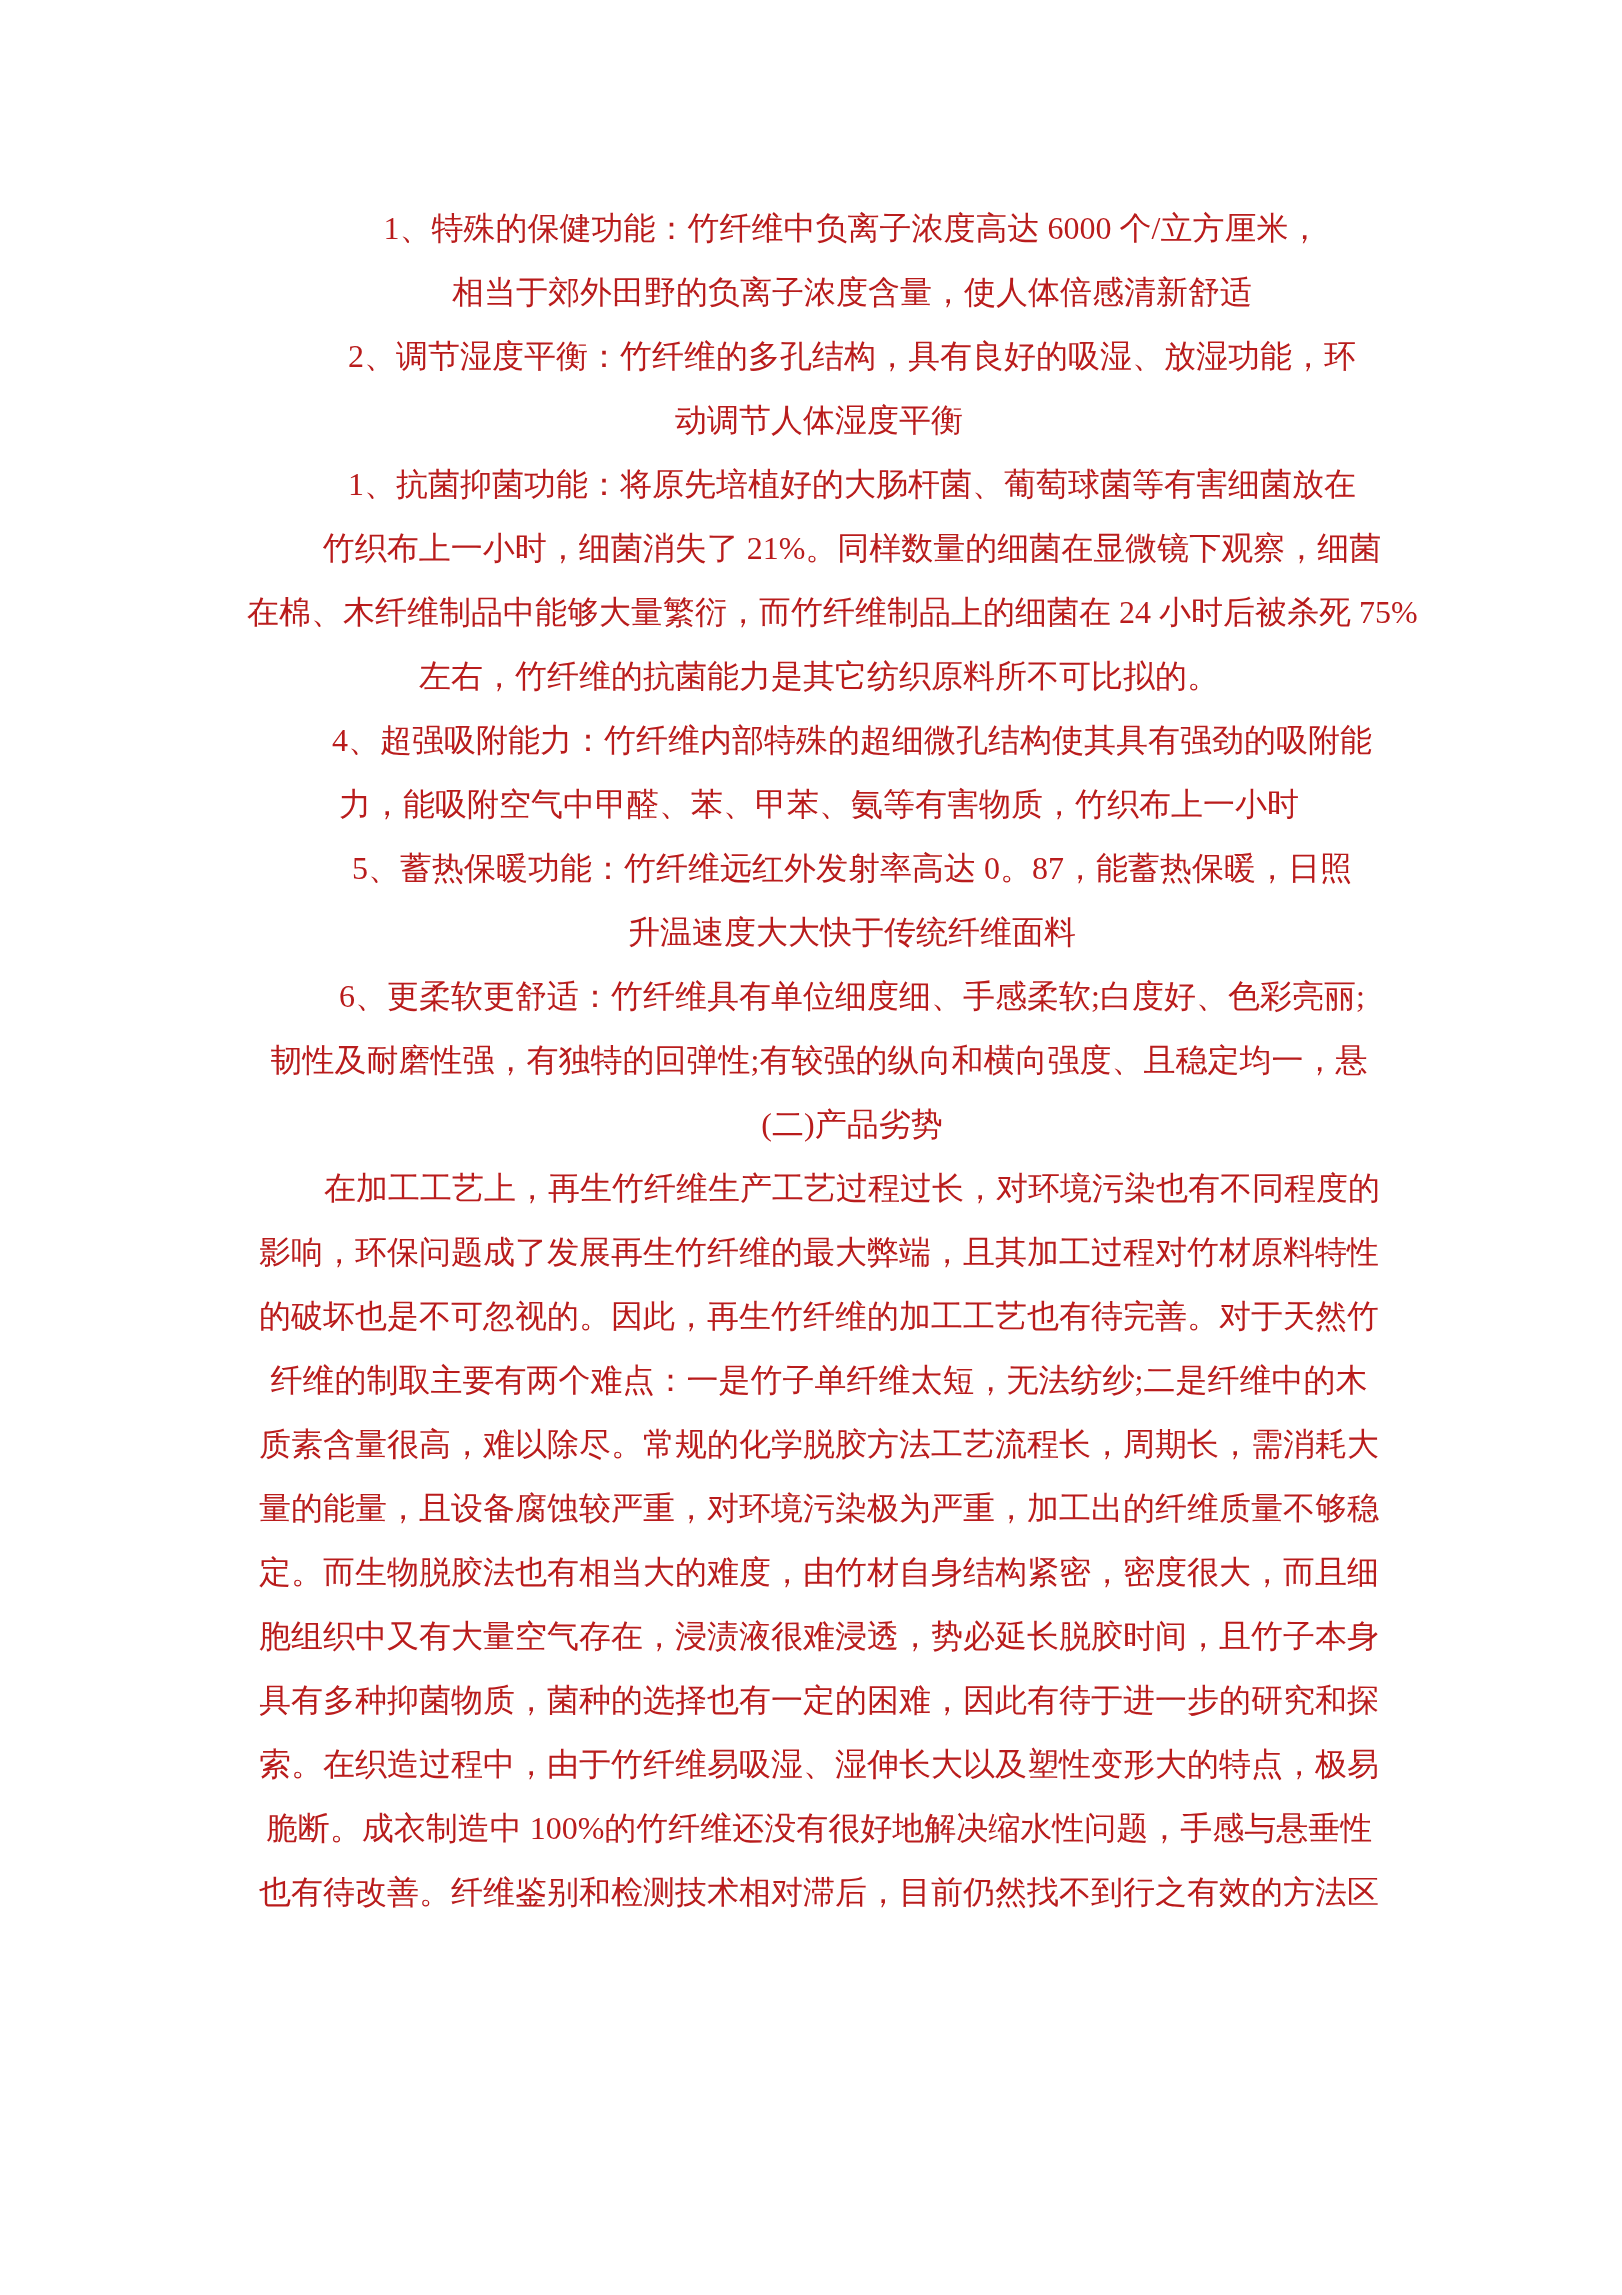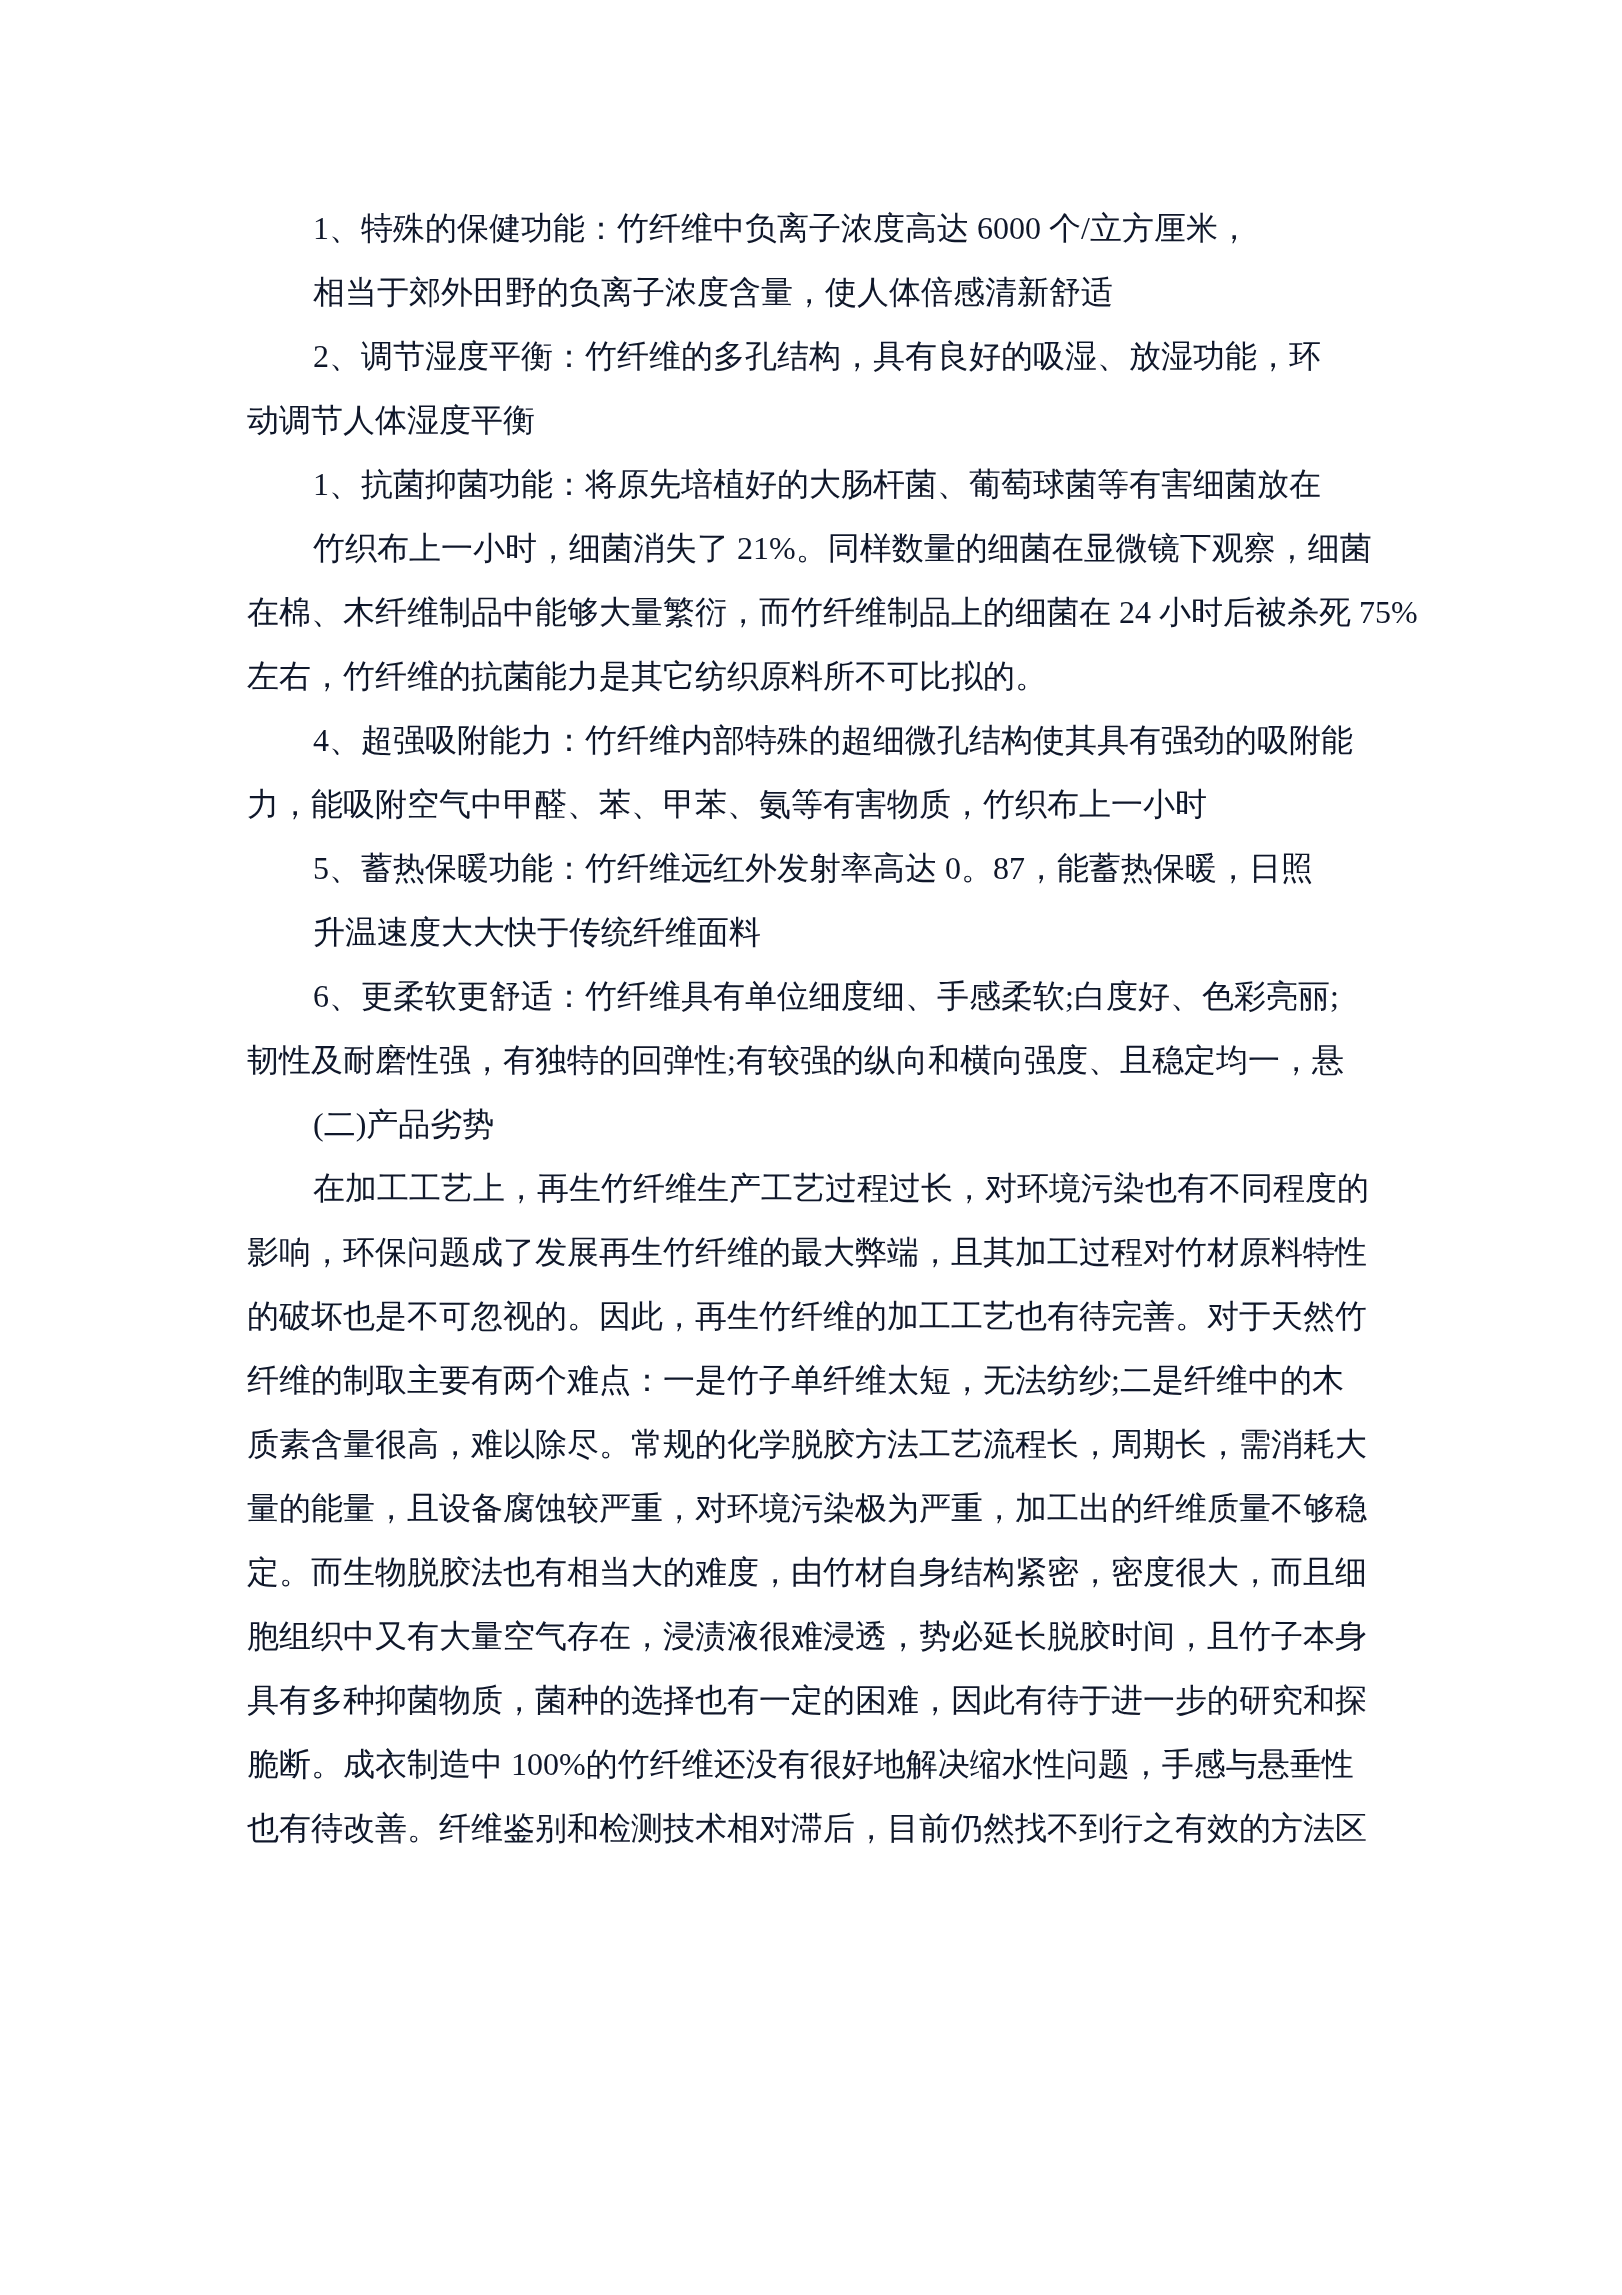--- a/index.html
+++ b/index.html
@@ -29,21 +29,21 @@
     white-space: nowrap;
   }
   .line.indented {
     padding-left: 66px;
   }
 </style>
 </head>
 <body>
 
 <div class="page" style="background: rgb(255, 255, 255);">
-  <div class="text-block" style="color: #0f172a;">
+  <div class="text-block" style="color: #b91c1c; text-align: center;">
       <div class="line indented">1、特殊的保健功能：竹纤维中负离子浓度高达 6000 个/立方厘米，</div>
       <div class="line indented">相当于郊外田野的负离子浓度含量，使人体倍感清新舒适</div>
       <div class="line indented">2、调节湿度平衡：竹纤维的多孔结构，具有良好的吸湿、放湿功能，环</div>
       <div class="line">动调节人体湿度平衡</div>
       <div class="line indented">1、抗菌抑菌功能：将原先培植好的大肠杆菌、葡萄球菌等有害细菌放在</div>
       <div class="line indented">竹织布上一小时，细菌消失了 21%。同样数量的细菌在显微镜下观察，细菌</div>
       <div class="line">在棉、木纤维制品中能够大量繁衍，而竹纤维制品上的细菌在 24 小时后被杀死 75%</div>
       <div class="line">左右，竹纤维的抗菌能力是其它纺织原料所不可比拟的。</div>
       <div class="line indented">4、超强吸附能力：竹纤维内部特殊的超细微孔结构使其具有强劲的吸附能</div>
       <div class="line">力，能吸附空气中甲醛、苯、甲苯、氨等有害物质，竹织布上一小时</div>
@@ -54,17 +54,18 @@
       <div class="line indented">(二)产品劣势</div>
       <div class="line indented">在加工工艺上，再生竹纤维生产工艺过程过长，对环境污染也有不同程度的</div>
       <div class="line">影响，环保问题成了发展再生竹纤维的最大弊端，且其加工过程对竹材原料特性</div>
       <div class="line">的破坏也是不可忽视的。因此，再生竹纤维的加工工艺也有待完善。对于天然竹</div>
       <div class="line">纤维的制取主要有两个难点：一是竹子单纤维太短，无法纺纱;二是纤维中的木</div>
       <div class="line">质素含量很高，难以除尽。常规的化学脱胶方法工艺流程长，周期长，需消耗大</div>
       <div class="line">量的能量，且设备腐蚀较严重，对环境污染极为严重，加工出的纤维质量不够稳</div>
       <div class="line">定。而生物脱胶法也有相当大的难度，由竹材自身结构紧密，密度很大，而且细</div>
       <div class="line">胞组织中又有大量空气存在，浸渍液很难浸透，势必延长脱胶时间，且竹子本身</div>
       <div class="line">具有多种抑菌物质，菌种的选择也有一定的困难，因此有待于进一步的研究和探</div>
+      <div class="line">索。在织造过程中，由于竹纤维易吸湿、湿伸长大以及塑性变形大的特点，极易</div>
       <div class="line">脆断。成衣制造中 100%的竹纤维还没有很好地解决缩水性问题，手感与悬垂性</div>
       <div class="line">也有待改善。纤维鉴别和检测技术相对滞后，目前仍然找不到行之有效的方法区</div>
     </div>
 </div>
 
 
 </body></html>

